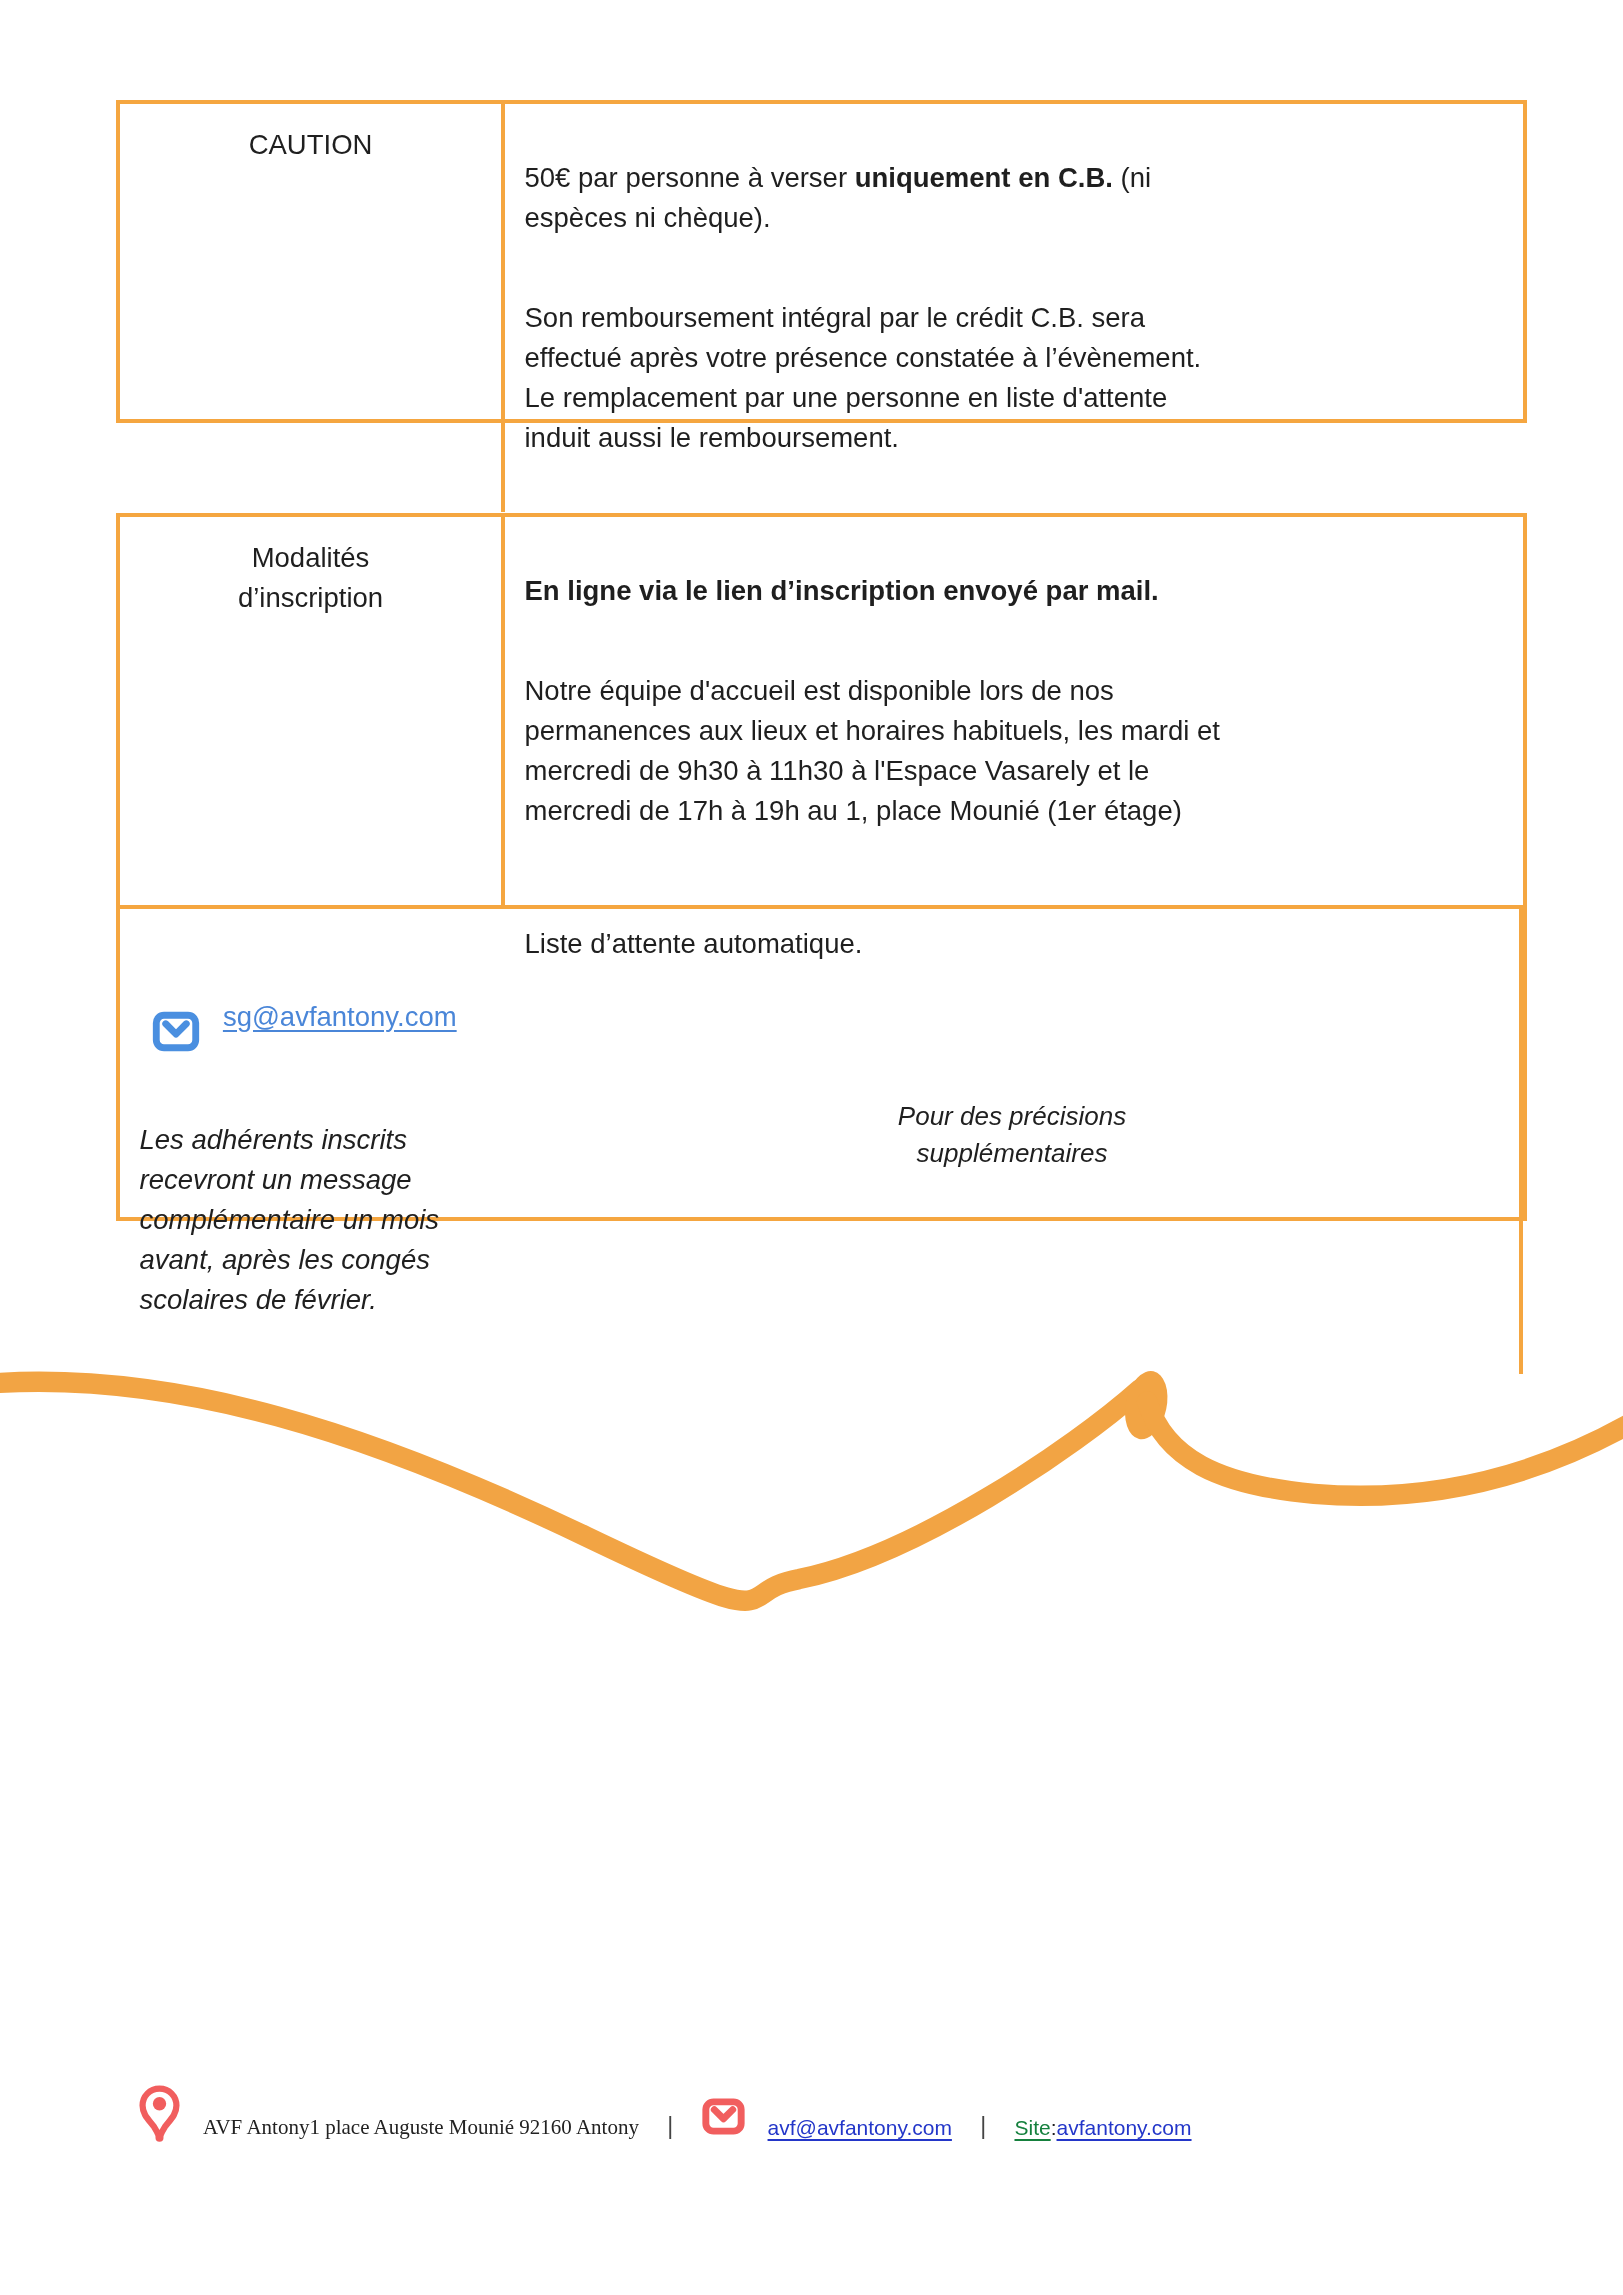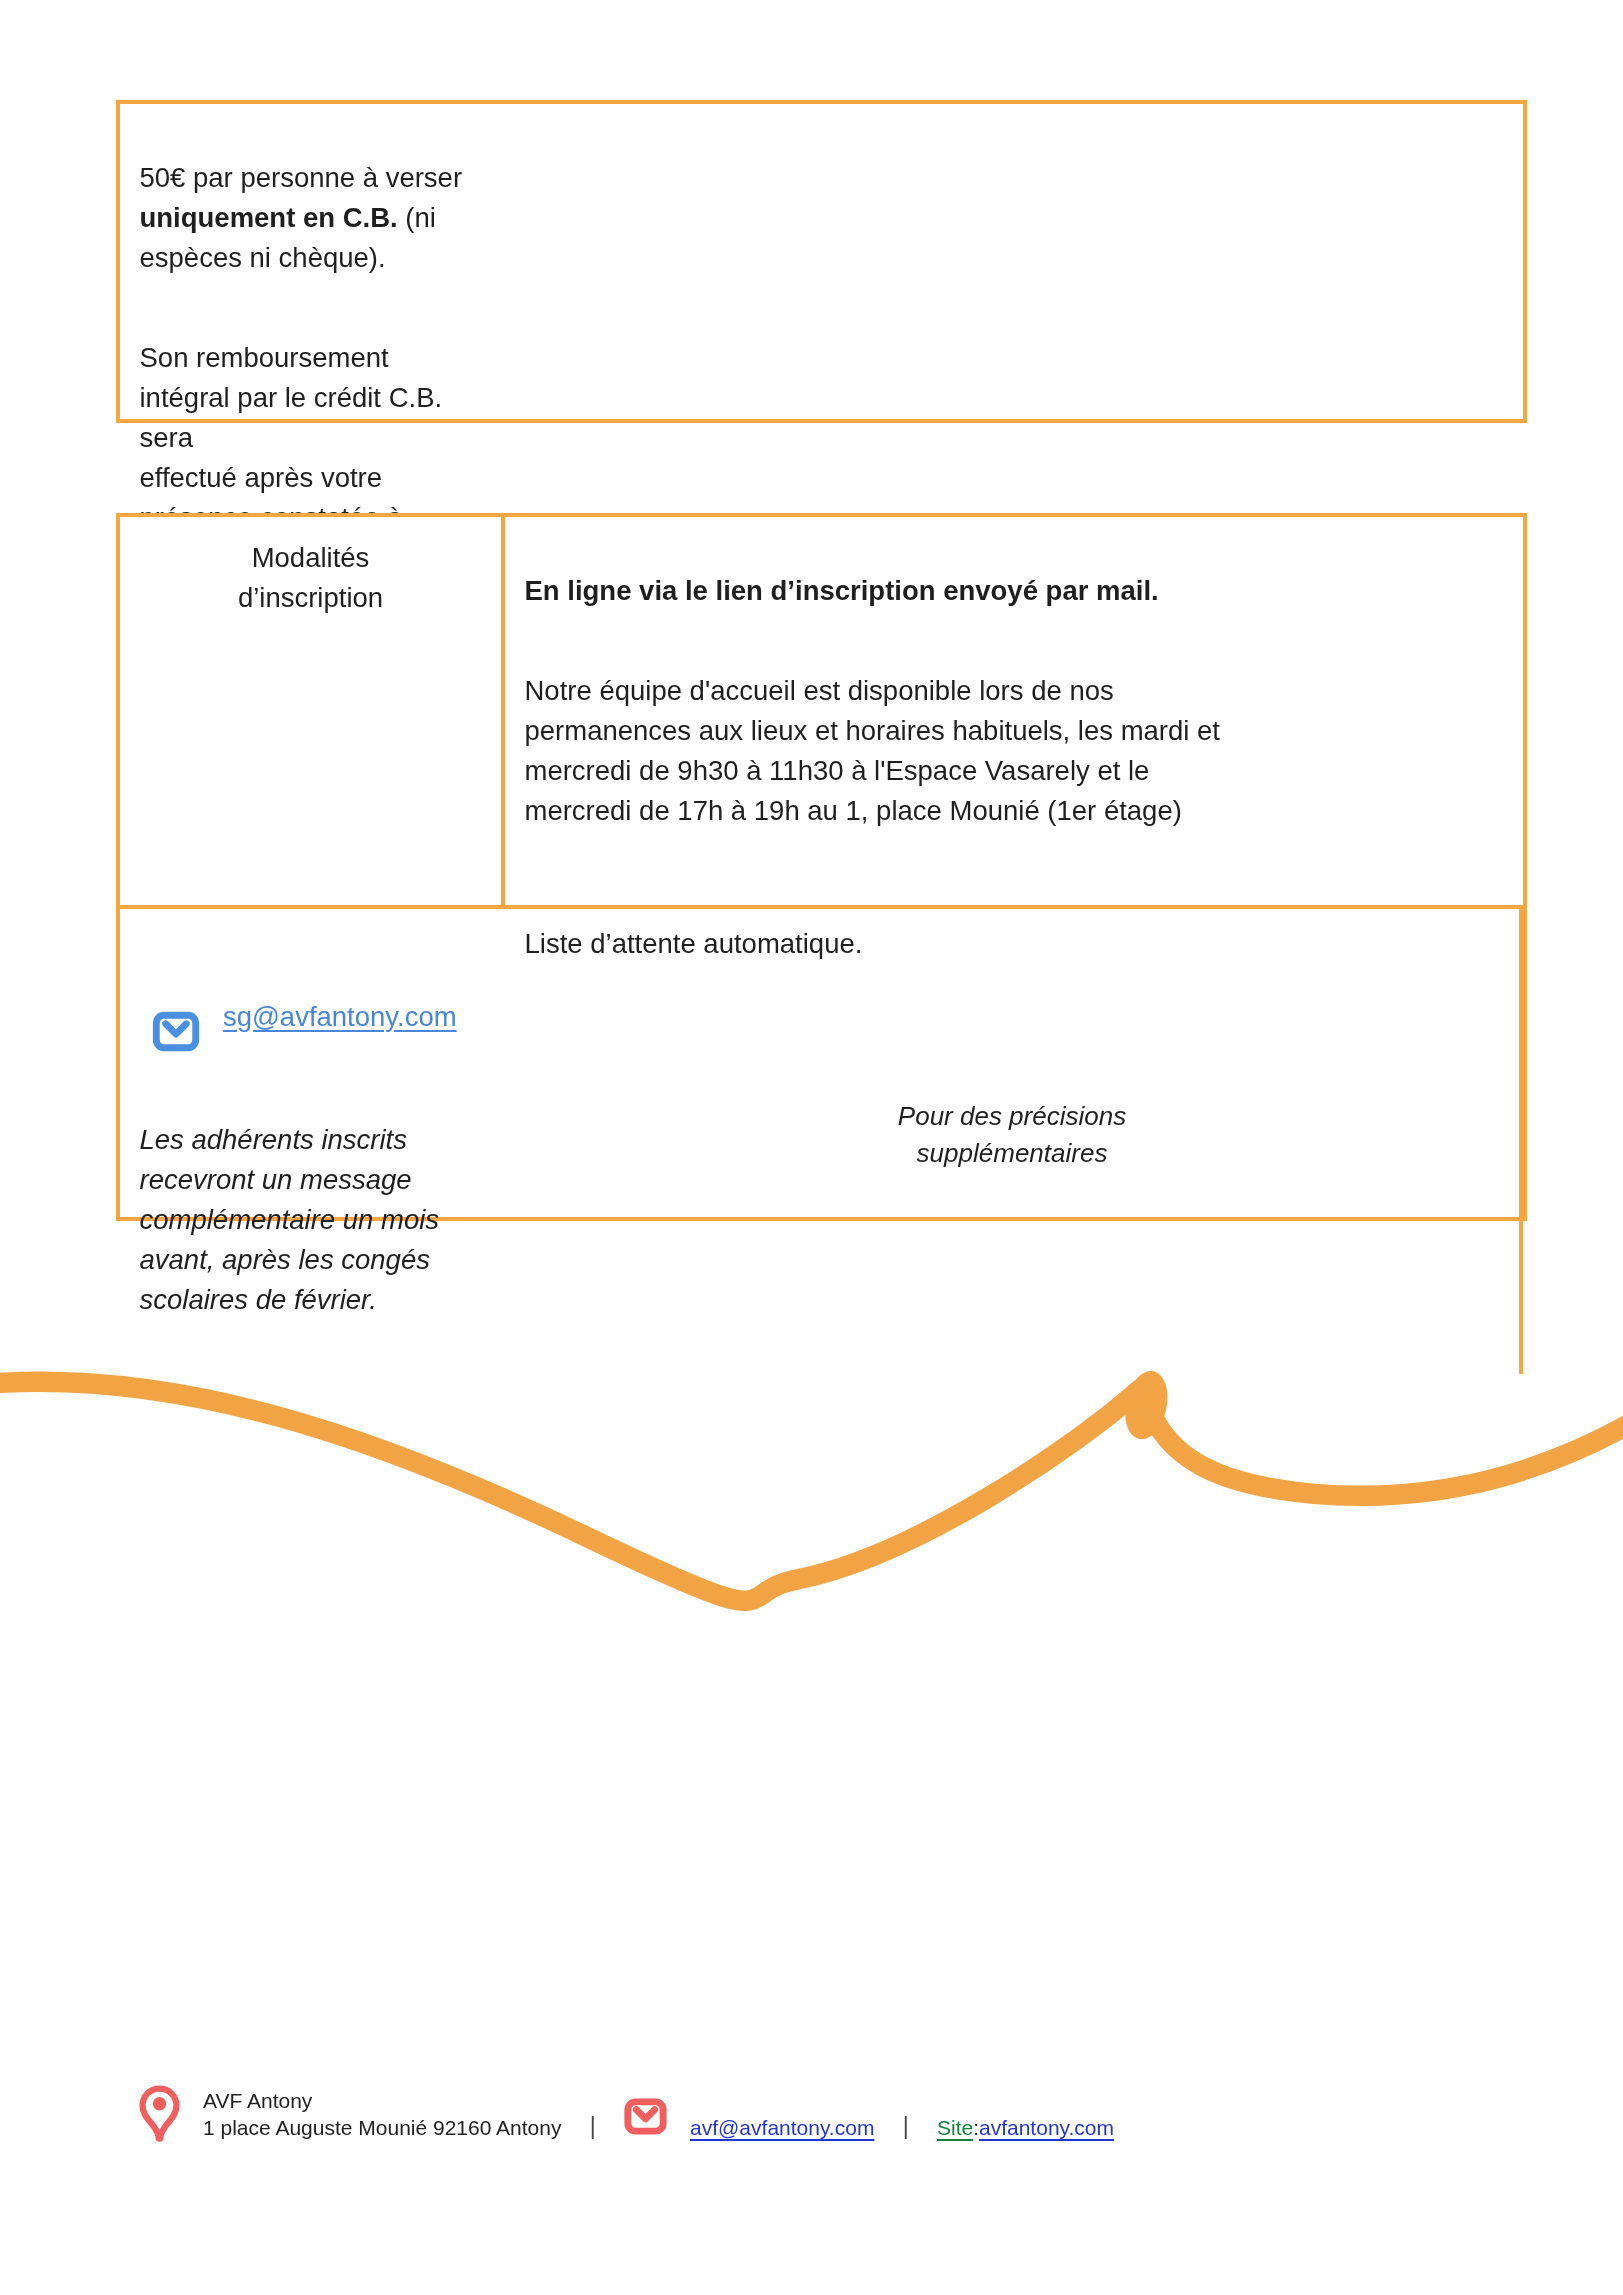--- a/index.html
+++ b/index.html
@@ -58,35 +58,36 @@
   
   .wave-wrap { position:absolute; left:0; top:1350px; width:1623px; height:293px; }
 
   
   .footer {
     position:absolute; left:139px; top:2085px;
     display:flex; align-items:flex-end; gap:23px;
     font-size:21px; line-height:27.5px; color:#222;
   }
   .footer .pin { margin-bottom:-9px; }
-  .footer-textblock { display:flex; flex-direction:column; }
+  .footer-textblock { display:flex; flex-direction:row;font-family:Liberation Serif, serif; }
   .footer-sep { color:#444; font-size:23px; padding:0 5.3px 0.9px 5.3px; }
   .footer a { text-decoration:underline; text-underline-offset:3.6px; }
   .footer .blue-link { color:#2336c9; }
   .footer .site-label { color:#15803d; text-decoration:underline; text-underline-offset:3.6px; }
   .footer .site-colon { color:#1f1f1f; }
   .footer .env { margin-bottom:0px; }
   .site-group { display:flex; align-items:flex-end; }
 </style>
 </head>
 <body>
 
 <div class="page">
 
   <div class="tbl tbl-caution">
+    <div class="cell cell-label">CAUTION</div>
     <div class="cell cell-body">
       <p class="para"><span>50€ par personne à verser </span><span class="bold">uniquement en C.B.</span><span> (ni
 espèces ni chèque).</span></p>
       <p class="para">Son remboursement intégral par le crédit C.B. sera
 effectué après votre présence constatée à l’évènement.
 Le remplacement par une personne en liste d'attente
 induit aussi le remboursement.</p>
     </div>
   </div>
 

